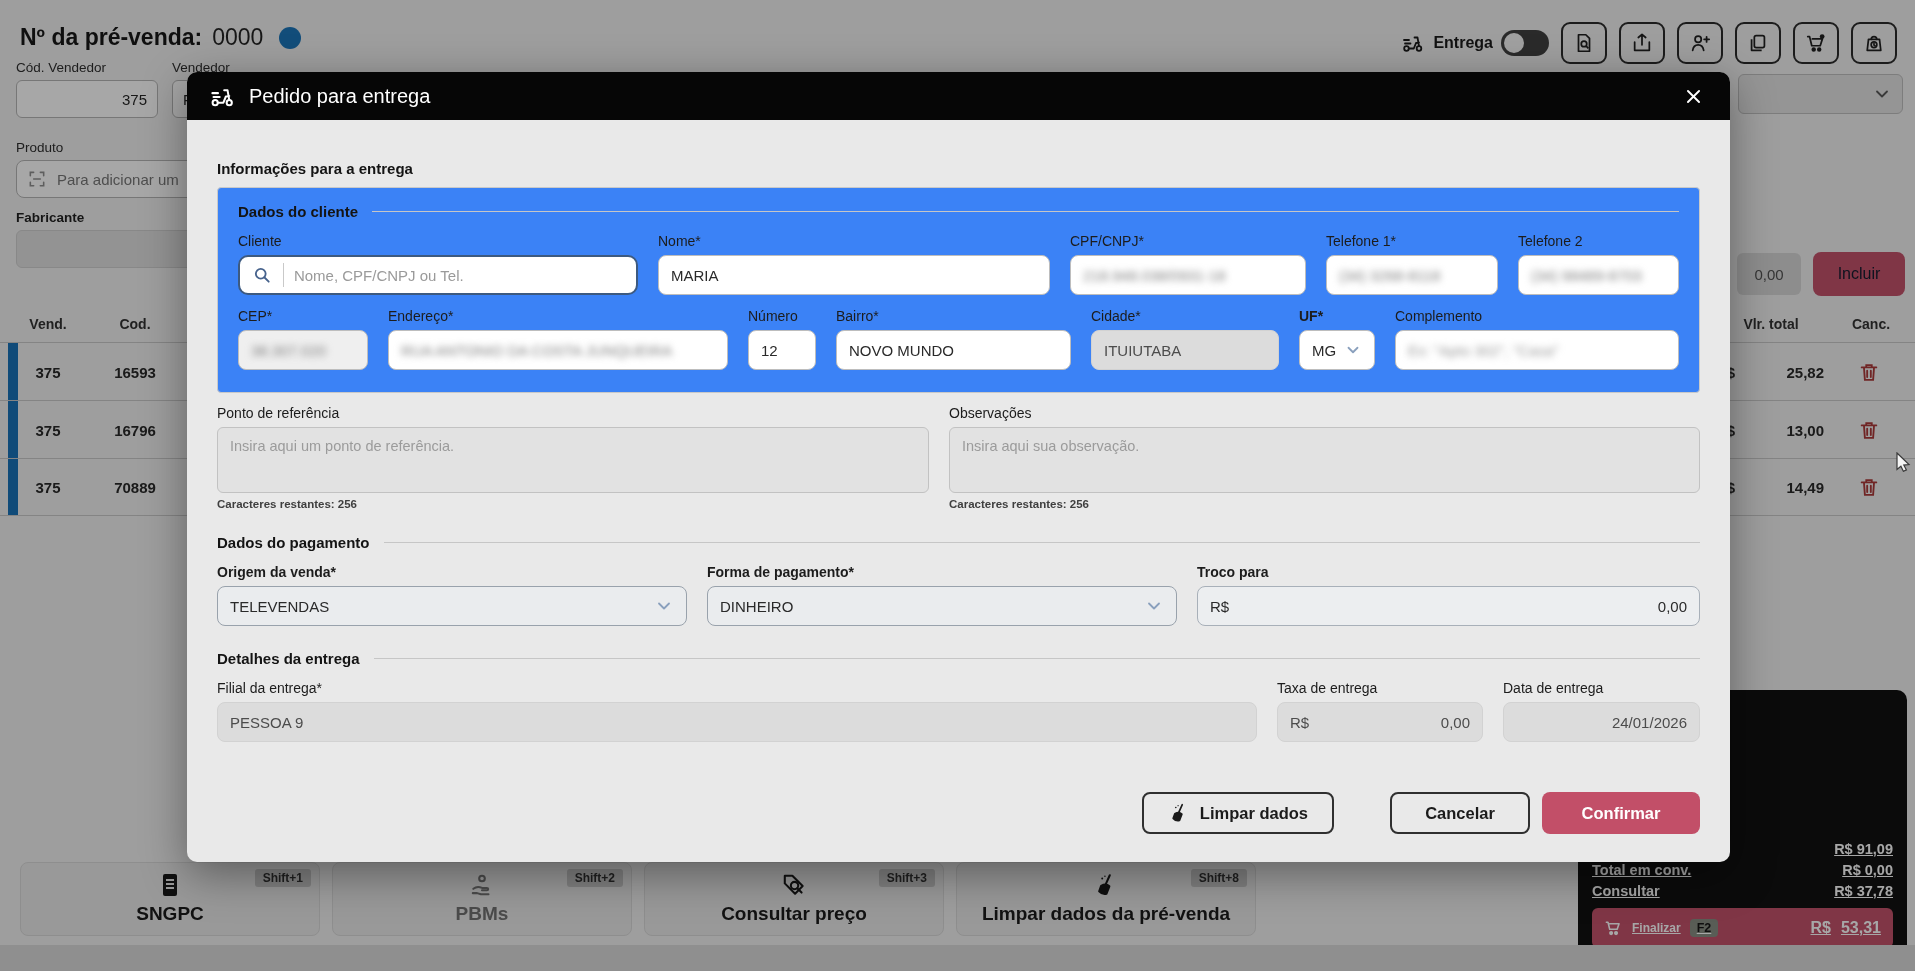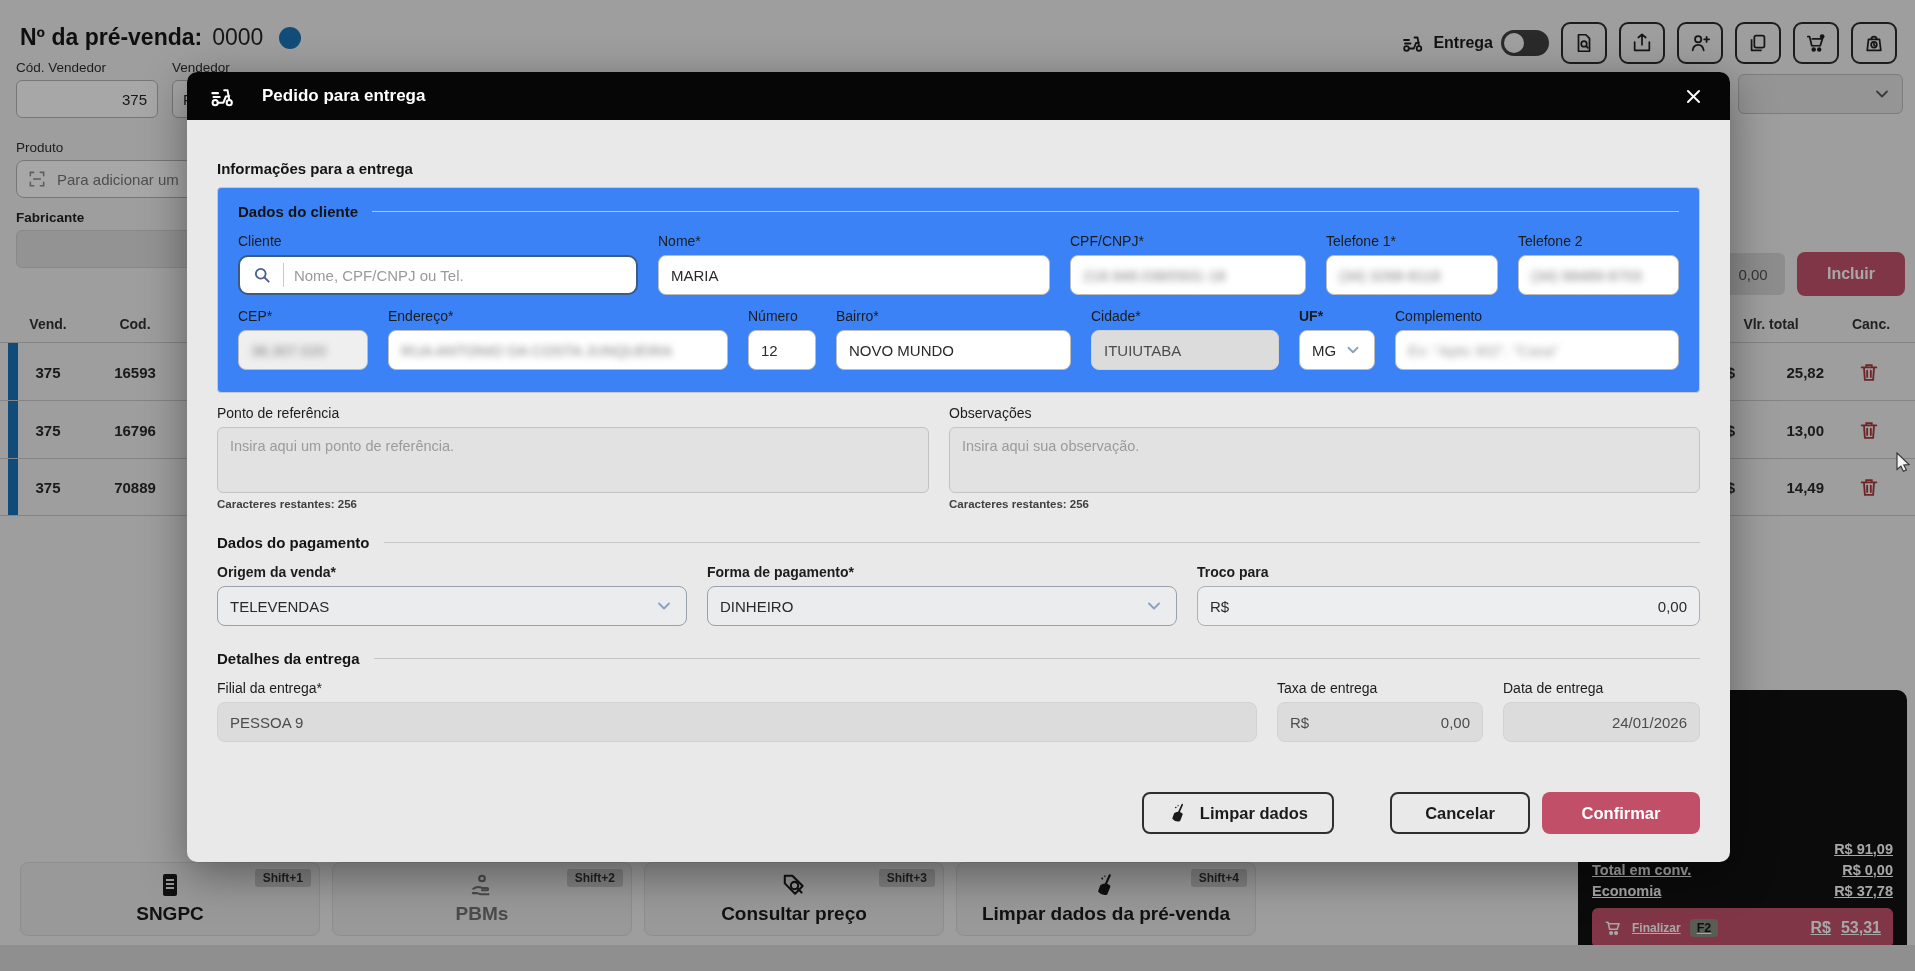--- a/index.html
+++ b/index.html
@@ -39,22 +39,22 @@
   .fab-lbl { font-weight:bold; font-size:13.5px; margin:12px 0 5px; }
   .fab-input { background:#e0e0e0; border:1px solid #cfcfcf; height:38px; border-radius:6px; }
 
   .bg-select { position:absolute; right:12px; top:74px; width:165px; height:40px; background:#e3e3e3;
                border:1px solid #bdbdbd; border-radius:6px; display:flex; align-items:center;
                justify-content:flex-end; padding:0 10px; color:#555; }
 
   .incluir-row { position:absolute; top:252px; right:10px; display:flex; align-items:center; gap:12px; }
   .amount-box { width:64px; height:42px; background:#d7d7d7; border-radius:6px; display:flex;
                 align-items:center; justify-content:center; font-size:15px; color:#4e4e4e; }
-  .incluir-btn { width:108px; height:44px; background:#c24f68; border:none; border-radius:8px;
-                 color:#ffffff; font-weight:bold; font-size:16px; }
+  .incluir-btn { width:92px; height:44px; background:#c24f68; border:none; border-radius:8px;
+                 color:#0f172a; font-weight:normal; font-size:16px; }
 
   
   .bg-table { position:absolute; left:0; top:316px; right:0; }
   .bg-th { position:absolute; font-size:14px; font-weight:bold; color:#2e2e2e; top:0; text-align:center; }
   .bg-rows { position:absolute; top:26px; left:0; right:0; }
   .bg-row { position:relative; height:58px; border-top:1px solid #c9c9c9; }
   .bg-row:last-child { border-bottom:1px solid #c9c9c9; }
   .bg-row .bar { position:absolute; left:8px; top:0; bottom:0; width:10px; background:#1470b8; }
   .cell { position:absolute; top:50%; transform:translateY(-50%); font-size:15px; font-weight:bold; color:#242424; }
   .c-vend { left:8px; width:80px; text-align:center; }
@@ -89,21 +89,21 @@
   .finalizar .f-val { margin-left:auto; font-size:16px; font-weight:bold; display:flex; gap:10px; }
 
   
   .overlay { position:absolute; inset:0; background:rgba(10,10,10,0.36); z-index:50; }
 
   .modal { position:absolute; left:187px; top:72px; width:1543px; height:790px; z-index:100;
            background:#e9e9e9; border-radius:10px; box-shadow:0 12px 45px rgba(0,0,0,0.4);
            display:flex; flex-direction:column; }
   .m-header { height:48px; background:#060606; border-radius:10px 10px 0 0; display:flex;
               align-items:center; padding:0 22px; color:#fff; flex:0 0 auto; }
-  .m-title { margin-left:26px; font-size:17px; font-weight:bold; }
+  .m-title { margin-left:13px; font-size:20px; font-weight:normal; }
   .m-close { margin-left:auto; background:none; border:none; color:#fff; width:30px; height:30px;
              display:flex; align-items:center; justify-content:center; cursor:pointer; }
 
   .m-body { flex:1; display:flex; flex-direction:column; padding:40px 30px 28px; min-height:0; }
   .m-info-title { font-size:15px; font-weight:bold; color:#141414; }
 
   .white-card { margin-top:10px; background:#3b82f6; border:1px solid #c9c9c9; border-radius:4px;
                 padding:15px 20px 22px; }
   .sec-head { display:flex; align-items:center; gap:14px; }
   .sec-head .t { font-size:15px; font-weight:bold; color:#141414; white-space:nowrap; }
@@ -342,21 +342,21 @@
       <span class="c-icon">
         <svg width="26" height="26" viewBox="0 0 24 24" fill="none" stroke="currentColor" stroke-width="1.9" stroke-linejoin="round" stroke-linecap="round">
           <path d="M3.5 3.5h7l9.5 9.5-7 7-9.5-9.5z"></path>
             <circle cx="12.5" cy="12.5" r="3.4"></circle>
             <path d="M15 15l4 4"></path>
         </svg>
       </span>
       <span class="c-lbl">Consultar preço</span>
     </div>
     <div class="card">
-      <span class="badge">Shift+4</span>
+      <span class="badge">Shift+8</span>
       <span class="c-icon">
         <svg width="26" height="26" viewBox="0 0 24 24" fill="none" stroke="currentColor" stroke-width="1.9" stroke-linecap="round" stroke-linejoin="round">
           <path d="M15.5 3l-3.6 8"></path>
             <path d="M7.5 12.8c2.8-1.6 6-1.2 7.6.4l-2.6 6.8c-2.6.6-5.2-.4-6.8-2.2z" fill="currentColor"></path>
           <circle cx="8.5" cy="6" r=".9" fill="currentColor" stroke="none"></circle>
             <circle cx="11" cy="4" r=".7" fill="currentColor" stroke="none"></circle>
         </svg>
       </span>
       <span class="c-lbl">Limpar dados da pré-venda</span>
     </div>
@@ -364,21 +364,21 @@
 
   <div class="totals">
     <div class="t-row">
       <span class="only-val">R$ 91,09</span>
     </div>
     <div class="t-row">
       <span>Total em conv.</span>
       <span>R$ 0,00</span>
     </div>
     <div class="t-row">
-      <span>Economia</span>
+      <span>Consultar</span>
       <span>R$ 37,78</span>
     </div>
     <button class="finalizar">
       <span>
         <svg width="19" height="19" viewBox="0 0 24 24" fill="none" stroke="currentColor" stroke-width="2" stroke-linecap="round" stroke-linejoin="round">
           <path d="M3 4h2l2.2 9h9.4l2.4-7H7"></path>
             <circle cx="9" cy="17.8" r="1.6" fill="currentColor"></circle>
             <circle cx="15.2" cy="17.8" r="1.6" fill="currentColor"></circle>
         </svg>
       </span>

